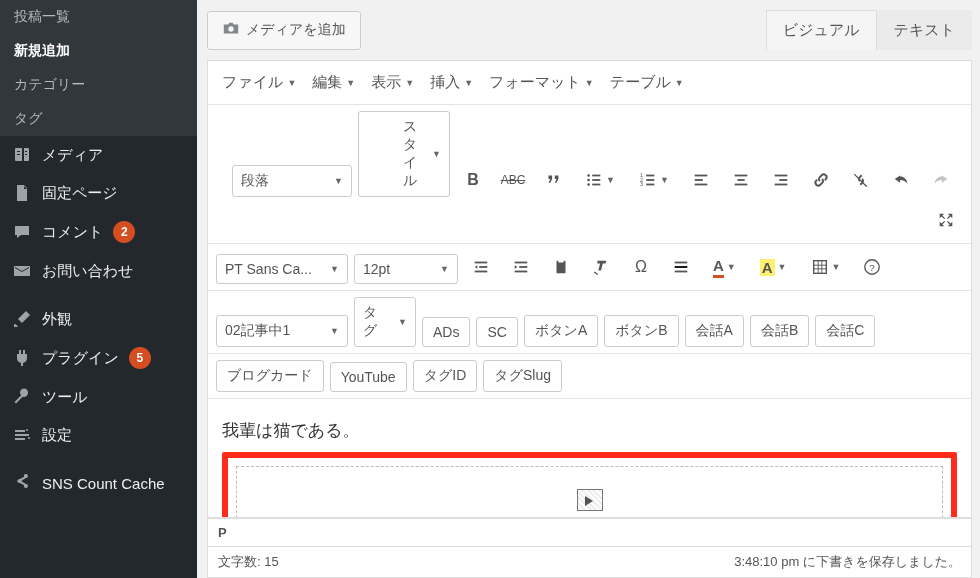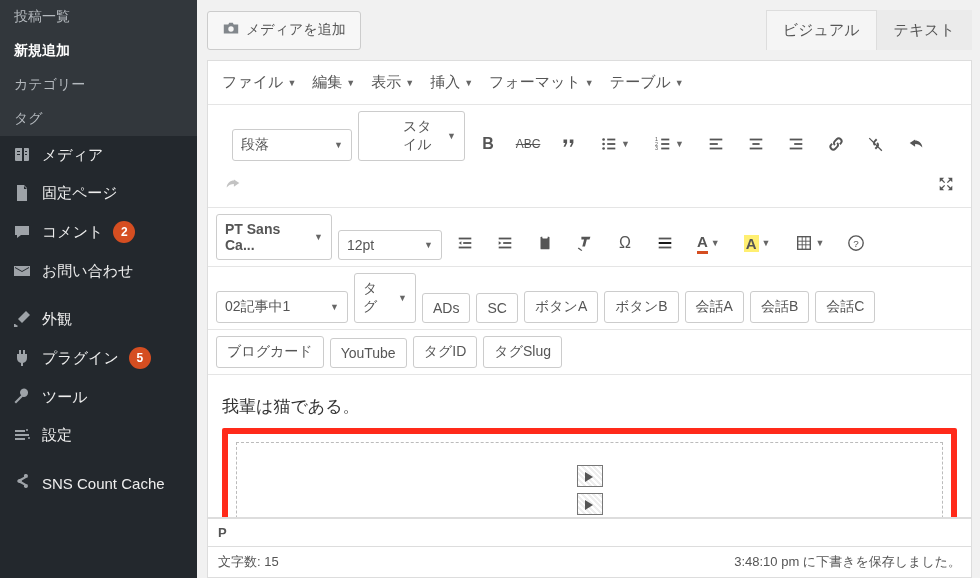--- a/index.html
+++ b/index.html
@@ -29,22 +29,22 @@
 
 .toolbar-wrap { border: 1px solid #ddd; border-bottom: none; background: #fff; }
 .tb-row { display: flex; flex-wrap: wrap; align-items: flex-end; gap: 6px; padding: 6px 8px; border-bottom: 1px solid #e5e5e5; background: #fff; }
 .tb-row.menurow { background: #fff; gap: 4px; padding: 8px 8px; }
 .menu-btn { display:inline-flex; align-items:center; gap:4px; padding: 4px 6px; cursor:pointer; font-size: 15px; color:#555; }
 .tri { font-size: 9px; color:#666; }
 
 .sel { display:inline-flex; align-items:center; justify-content:space-between; border:1px solid #ccc; background:#fff; border-radius:3px; padding: 6px 8px; font-size:14px; color:#555; cursor:pointer; }
 .sel .tri { margin-left:8px; }
 .sel.w-paragraph { width: 120px; margin-left: 16px; }
-.sel.w-style { width: 107px; padding-left: 44px; }
-.sel.w-font { width: 116px; font-weight: bold; }
+.sel.w-style { width: 92px; padding-left: 44px; }
+.sel.w-font { width: 132px; }
 .sel.w-size { width: 104px; }
 .sel.w-article { width: 132px; }
 .sel.w-tag { width: 62px; }
 
 .tbtn { display:inline-flex; align-items:center; justify-content:center; width:34px; height:34px; border:1px solid transparent; border-radius:3px; cursor:pointer; color:#555; }
 .tbtn svg { fill: currentColor; width:18px; height:18px; }
 .tbtn.muted svg { opacity: .35; }
 .tbtn.wide { width:auto; padding:0 8px; }
 .tbtn .tri { margin-left:3px; }
 

